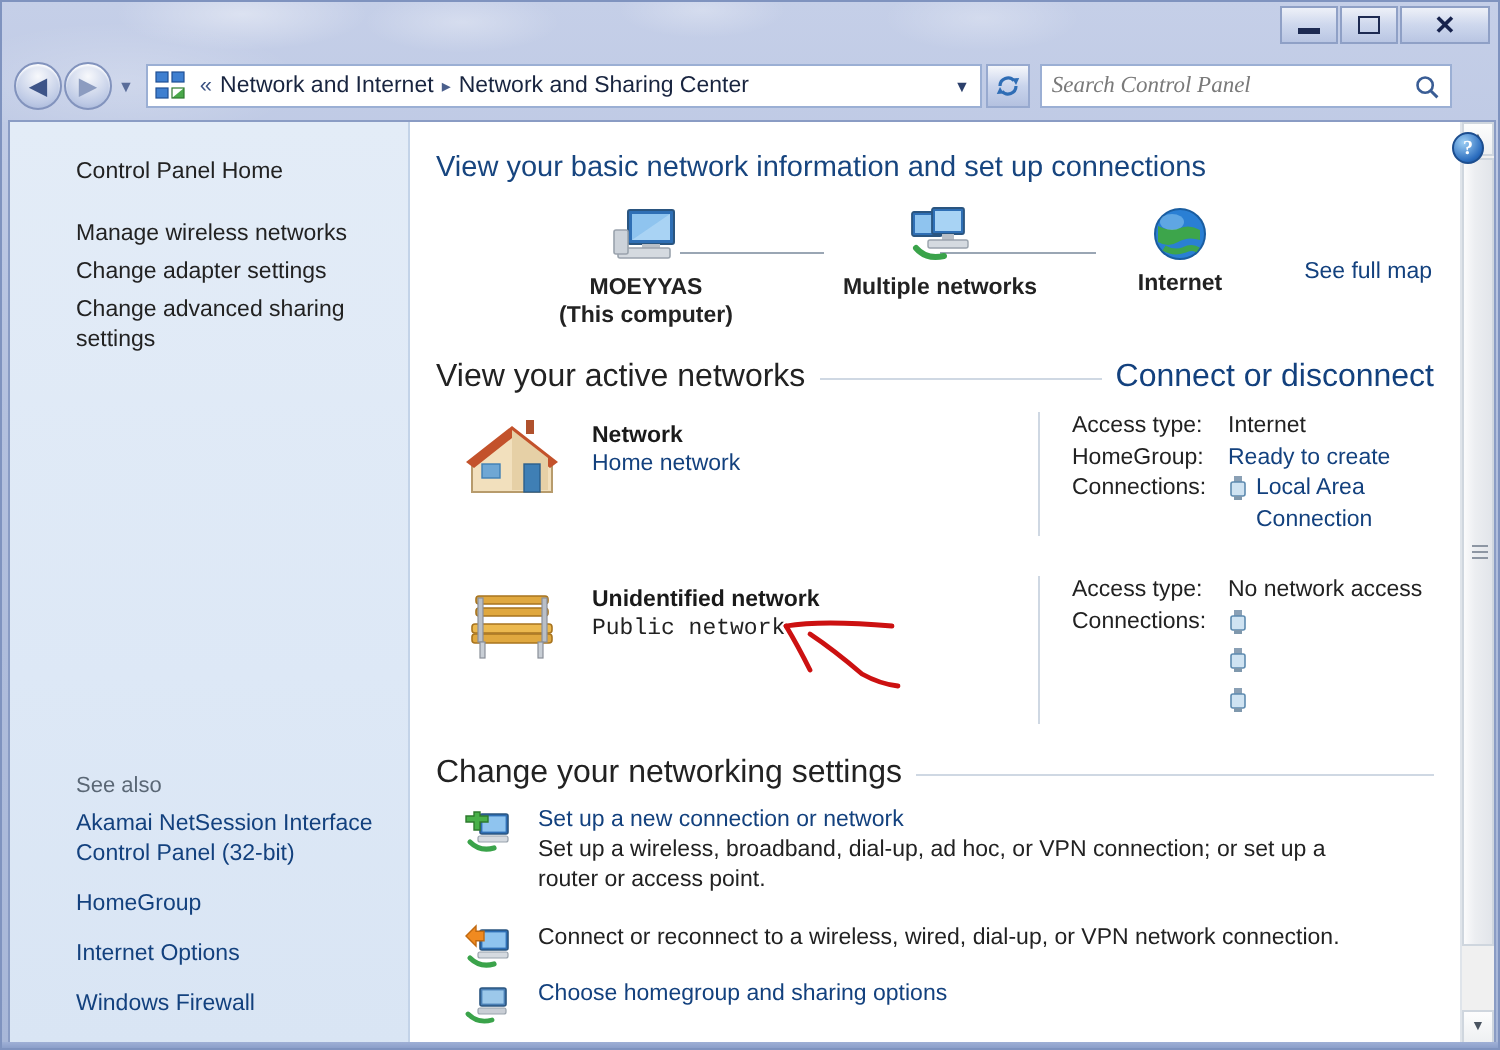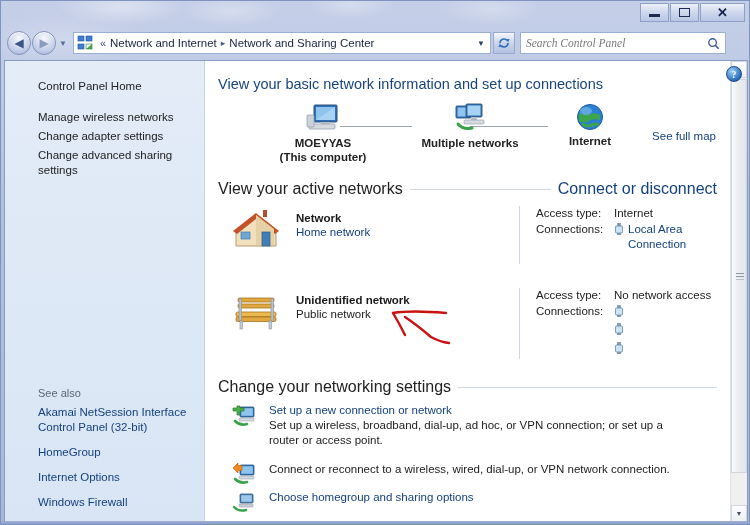--- a/index.html
+++ b/index.html
@@ -171,21 +171,21 @@
   }
   .sec .rule { flex:1; height:1px; background:#cfd8e3; }
   .sec a { color:#13417e; text-decoration:none; white-space:nowrap; }
 
   
   .anet { position:relative; margin-left:13px; height:72px; }
   .anet-icon { position:absolute; left:12px; top:4px; width:52px; height:44px; }
   .anet-text { position:absolute; left:78px; top:8px; }
   .anet-name { font-size:11.5px; font-weight:bold; color:#1a1a1a; }
   .anet-type { font-size:11.5px; color:#13417e; margin-top:2px; }
-  .anet-type.plain { color:#222; }
+  .anet-type.plain { color:#222;font-family:Liberation Mono, monospace; }
   .anet-detail {
     position:absolute; left:265px; top:2px;
     border-left:1px solid #cfd8e3; padding-left:16px;
     min-height: 58px;
     margin-left: 36px;
   }
   .det-row { display:flex; font-size:11.5px; line-height:15.5px; }
   .det-key { width:78px; color:#222; flex:0 0 78px; }
   .det-val { color:#222; }
   .det-val.link { color:#13417e; }
@@ -391,20 +391,24 @@
             <rect x="33" y="2" width="4" height="7" fill="#b0512d"></rect>
           </svg>
           <div class="anet-text">
             <div class="anet-name">Network</div>
             <div class="anet-type">Home network</div>
           </div>
           <div class="anet-detail">
             <div class="det-row">
               <span class="det-key">Access type:</span>
               <span class="det-val">Internet</span>
+            </div>
+            <div class="det-row">
+              <span class="det-key">HomeGroup:</span>
+              <span class="det-val link">Ready to create</span>
             </div>
             <div class="det-row">
               <span class="det-key">Connections:</span>
               <span class="conn-list">
                 <span class="conn-icons">
                   <svg width="10" height="14" viewBox="0 0 10 14">
                     <rect x="3" y="1" width="4" height="3" fill="#8aa0b5"></rect>
                     <rect x="1.5" y="4" width="7" height="7" rx="1" fill="#cfe3f2" stroke="#5e8bb0" stroke-width="0.8"></rect>
                     <rect x="3" y="11" width="4" height="2" fill="#7f98ad"></rect>
                   </svg>

